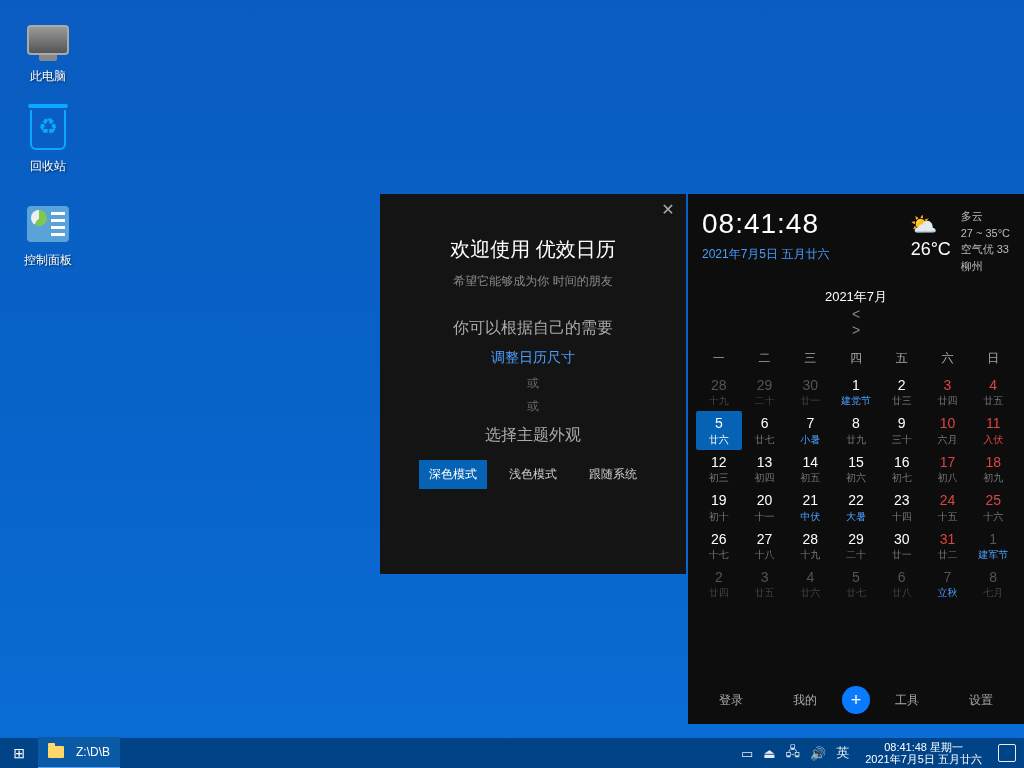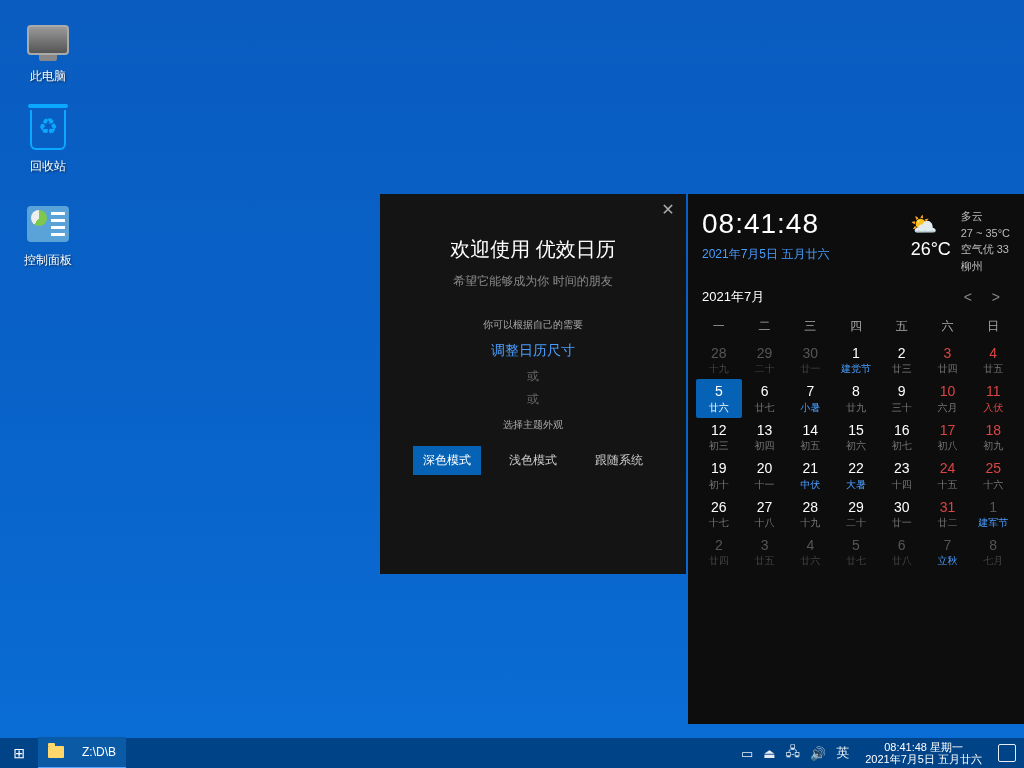--- a/index.html
+++ b/index.html
@@ -18,40 +18,40 @@
 .ico-recycle::after { content: ""; position: absolute; top: -6px; left: -4px; right: -4px; height: 4px; background: #0aa8ff; border-radius: 2px; }
 .ico-cp { background: #5aa3d8; border-radius: 4px; width: 42px; height: 36px; position: relative; overflow: hidden; }
 .ico-cp::before { content: ""; position: absolute; left: 4px; top: 4px; width: 16px; height: 16px; background: conic-gradient(#7ec850 0 60%, #eee 60% 100%); border-radius: 50%; }
 .ico-cp::after { content: ""; position: absolute; right: 4px; top: 6px; width: 14px; height: 24px; background: repeating-linear-gradient(#fff 0 3px, transparent 3px 7px); }
 
 
 .welcome { position: absolute; left: 380px; top: 194px; width: 306px; height: 380px; background: #141414; color: #ccc; padding: 18px 16px; }
 .welcome .close { position: absolute; right: 8px; top: 6px; color: #aaa; font-size: 16px; cursor: pointer; width: 20px; height: 20px; text-align: center; }
 .welcome .title { color: #fff; font-size: 20px; text-align: center; margin: 24px 0 10px; }
 .welcome .sub { color: #888; font-size: 12px; text-align: center; margin-bottom: 28px; }
-.welcome .hint { color: #aaa; font-size: 10px; text-align: center; margin: 10px 0; }
+.welcome .hint { color: #aaa; font-size: 16px; text-align: center; margin: 10px 0; }
 .welcome .link { color: #4a9eff; font-size: 14px; text-align: center; margin: 8px 0; cursor: pointer; }
 .welcome .or { color: #666; font-size: 12px; text-align: center; margin: 6px 0; }
-.welcome .theme-row { display: flex; justify-content: center; gap: 18px; margin-top: 14px; }
+.welcome .theme-row { display: flex; justify-content: center; gap: 12px; margin-top: 14px; }
 .welcome .theme-btn { color: #ccc; font-size: 12px; padding: 6px 10px; cursor: pointer; }
 .welcome .theme-btn.active { background: #0662b5; color: #fff; }
 
 
 .calendar { position: absolute; right: 0; top: 194px; width: 336px; height: 530px; background: #0d0d0d; color: #ddd; display: flex; flex-direction: column; }
 .cal-head { display: flex; padding: 14px 14px 8px; gap: 10px; }
 .cal-time-block { flex: 1; }
 .cal-time { font-size: 28px; color: #fff; letter-spacing: 1px; }
 .cal-date-line { font-size: 12px; margin-top: 6px; }
 .cal-date-greg { color: #4a9eff; }
 .cal-date-lun { color: #4a9eff; }
 .cal-weather { text-align: left; font-size: 11px; color: #bbb; line-height: 1.5; }
 .cal-weather .wicon { font-size: 22px; color: #ffcc33; height: 26px; }
 .cal-weather .temp { color: #fff; font-size: 18px; margin-top: 2px; }
 
-.cal-month-row { display: flex; align-items: center; padding: 6px 14px; font-size: 13px; }
+.cal-month-row { display: flex; align-items: center; padding: 6px 14px; font-size: 13px; flex-direction: column; }
 .cal-month-label { flex: 1; color: #fff; }
 .cal-nav { color: #888; padding: 0 10px; cursor: pointer; font-size: 14px; }
 
 .cal-grid { padding: 0 8px; }
 .cal-row { display: flex; }
 .cal-cell { flex: 1; text-align: center; padding: 5px 0 3px; font-size: 12px; position: relative; }
 .cal-dow { color: #aaa; padding: 6px 0; }
 .cal-day { color: #fff; font-size: 14px; line-height: 1.1; }
 .cal-sub { color: #777; font-size: 10px; display: block; margin-top: 1px; }
 .cal-cell.dim .cal-day { color: #555; }
@@ -62,21 +62,21 @@
 .cal-cell.today { background: #0662b5; border-radius: 2px; }
 .cal-cell.today .cal-day, .cal-cell.today .cal-sub { color: #fff; }
 
 .cal-bottom { display: flex; align-items: center; justify-content: space-around; padding: 10px 6px; margin-top: auto; }
 .cal-bottom .bitem { color: #aaa; font-size: 12px; cursor: pointer; flex: 1; text-align: center; }
 .cal-bottom .plus { width: 28px; height: 28px; border-radius: 50%; background: #0a7aff; color: #fff; display: flex; align-items: center; justify-content: center; font-size: 18px; cursor: pointer; }
 
 
 .taskbar { position: absolute; bottom: 0; left: 0; right: 0; height: 30px; background: #004387; display: flex; align-items: center; color: #fff; font-size: 12px; }
 .taskbar .start { width: 38px; height: 30px; display: flex; align-items: center; justify-content: center; font-size: 14px; cursor: pointer; }
-.taskbar .task-item { height: 32px; display: flex; align-items: center; padding: 0 10px; gap: 18px; background: #0b5aa5; border-bottom: 2px solid #5aa3ff; cursor: pointer; }
+.taskbar .task-item { height: 32px; display: flex; align-items: center; padding: 0 10px; gap: 12px; background: #0b5aa5; border-bottom: 2px solid #5aa3ff; cursor: pointer; }
 .taskbar .task-item .fico { width: 16px; height: 12px; background: #ffd76a; border-radius: 1px; position: relative; }
 .taskbar .task-item .fico::before { content: ""; position: absolute; top: -3px; left: 0; width: 7px; height: 3px; background: #ffd76a; border-radius: 1px 1px 0 0; }
 .taskbar .spacer { flex: 1; }
 .taskbar .tray { display: flex; align-items: center; gap: 10px; padding: 0 8px; }
 .taskbar .tray-icon { opacity: 0.9; cursor: pointer; font-size: 13px; }
 .taskbar .datetime { text-align: center; line-height: 1.1; font-size: 11px; padding: 0 8px; }
 .taskbar .notif { width: 18px; height: 18px; border: 1.5px solid #fff; border-radius: 2px; margin: 0 8px; cursor: pointer; opacity: 0.9; }
 </style>
 </head>
 <body>
@@ -206,20 +206,27 @@
           <div class="cal-cell dim"><span class="cal-day">3</span><span class="cal-sub">廿五</span></div>
           <div class="cal-cell dim"><span class="cal-day">4</span><span class="cal-sub">廿六</span></div>
           <div class="cal-cell dim"><span class="cal-day">5</span><span class="cal-sub">廿七</span></div>
           <div class="cal-cell dim"><span class="cal-day">6</span><span class="cal-sub">廿八</span></div>
           <div class="cal-cell dim term"><span class="cal-day">7</span><span class="cal-sub">立秋</span></div>
           <div class="cal-cell dim"><span class="cal-day">8</span><span class="cal-sub">七月</span></div>
         </div>
       </div>
   </div>
 
+  <div class="cal-bottom">
+    <div class="bitem">登录</div>
+    <div class="bitem">我的</div>
+    <div class="plus">+</div>
+    <div class="bitem">工具</div>
+    <div class="bitem">设置</div>
+  </div>
 </div>
 
 <div class="taskbar">
   <div class="start">⊞</div>
   <div class="task-item">
     <div class="fico"></div>
     <span>Z:\D\B</span>
   </div>
   <div class="spacer"></div>
   <div class="tray">

